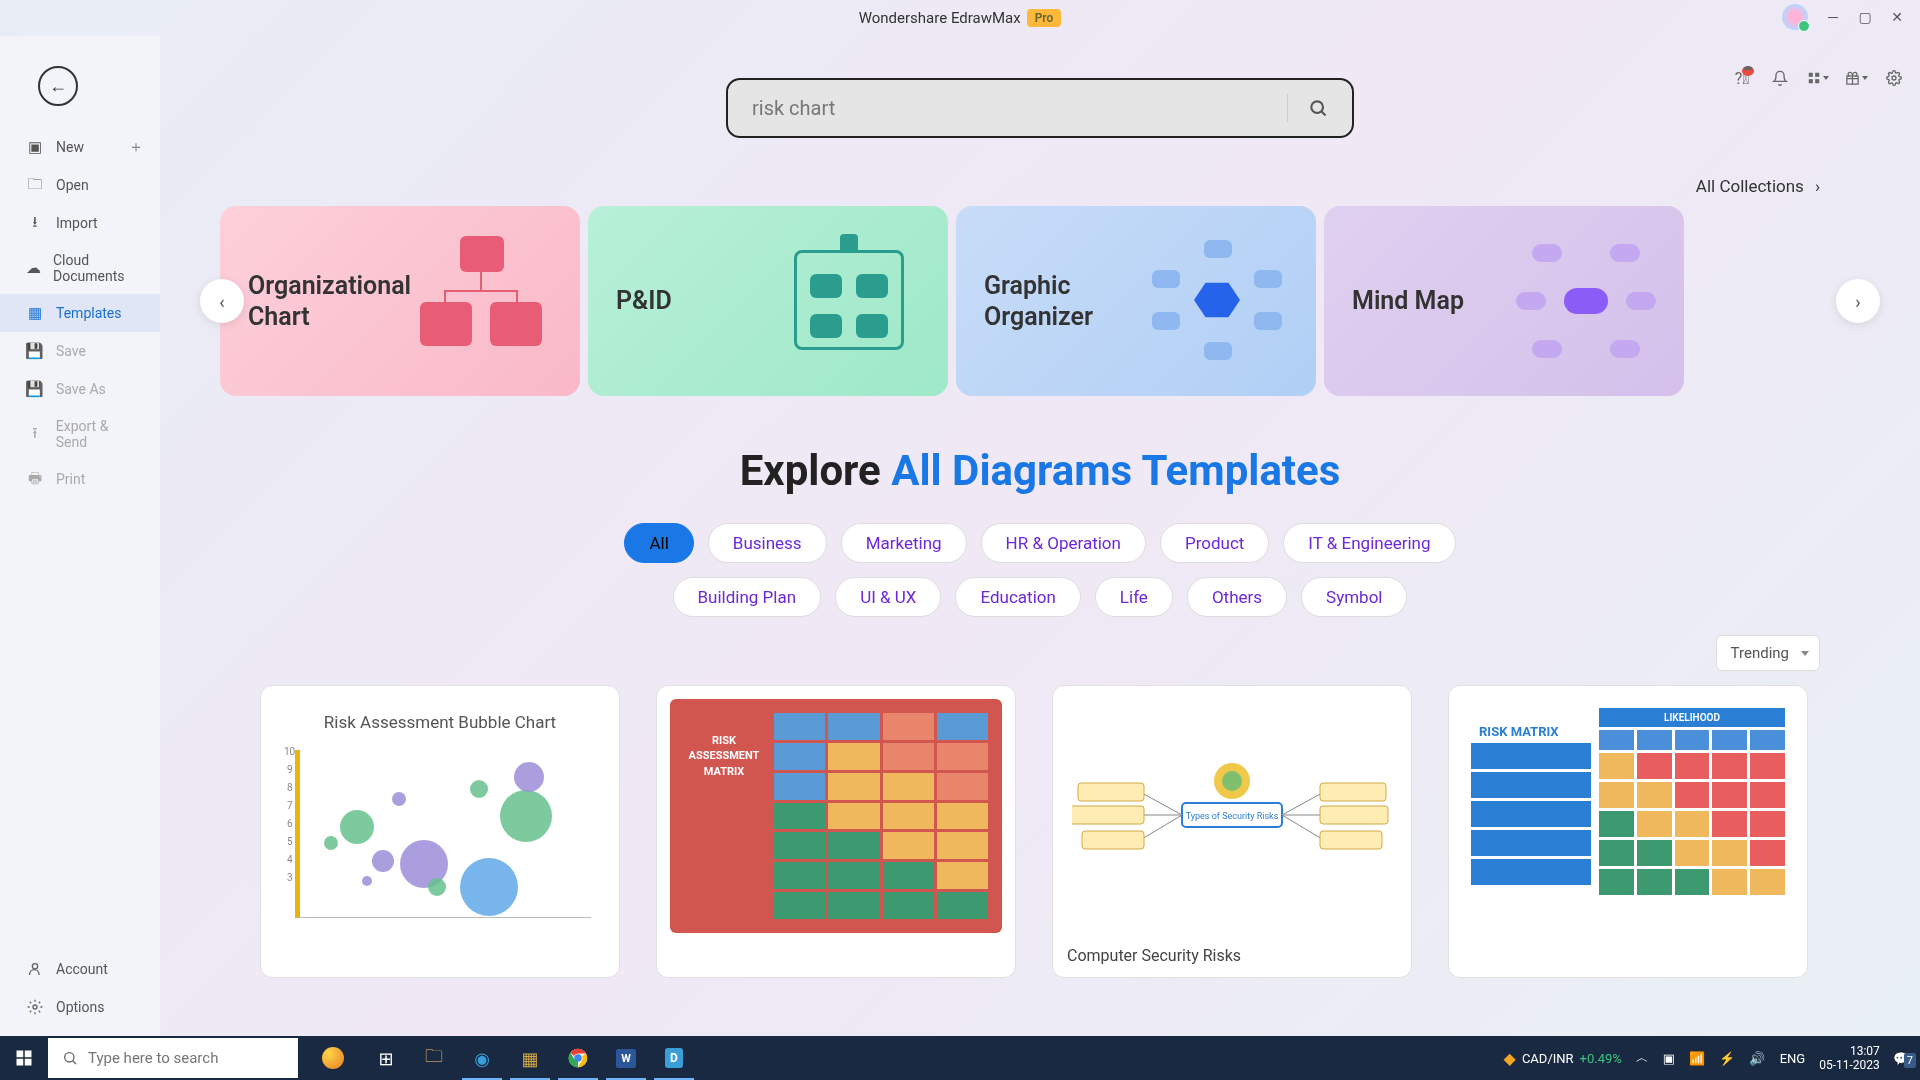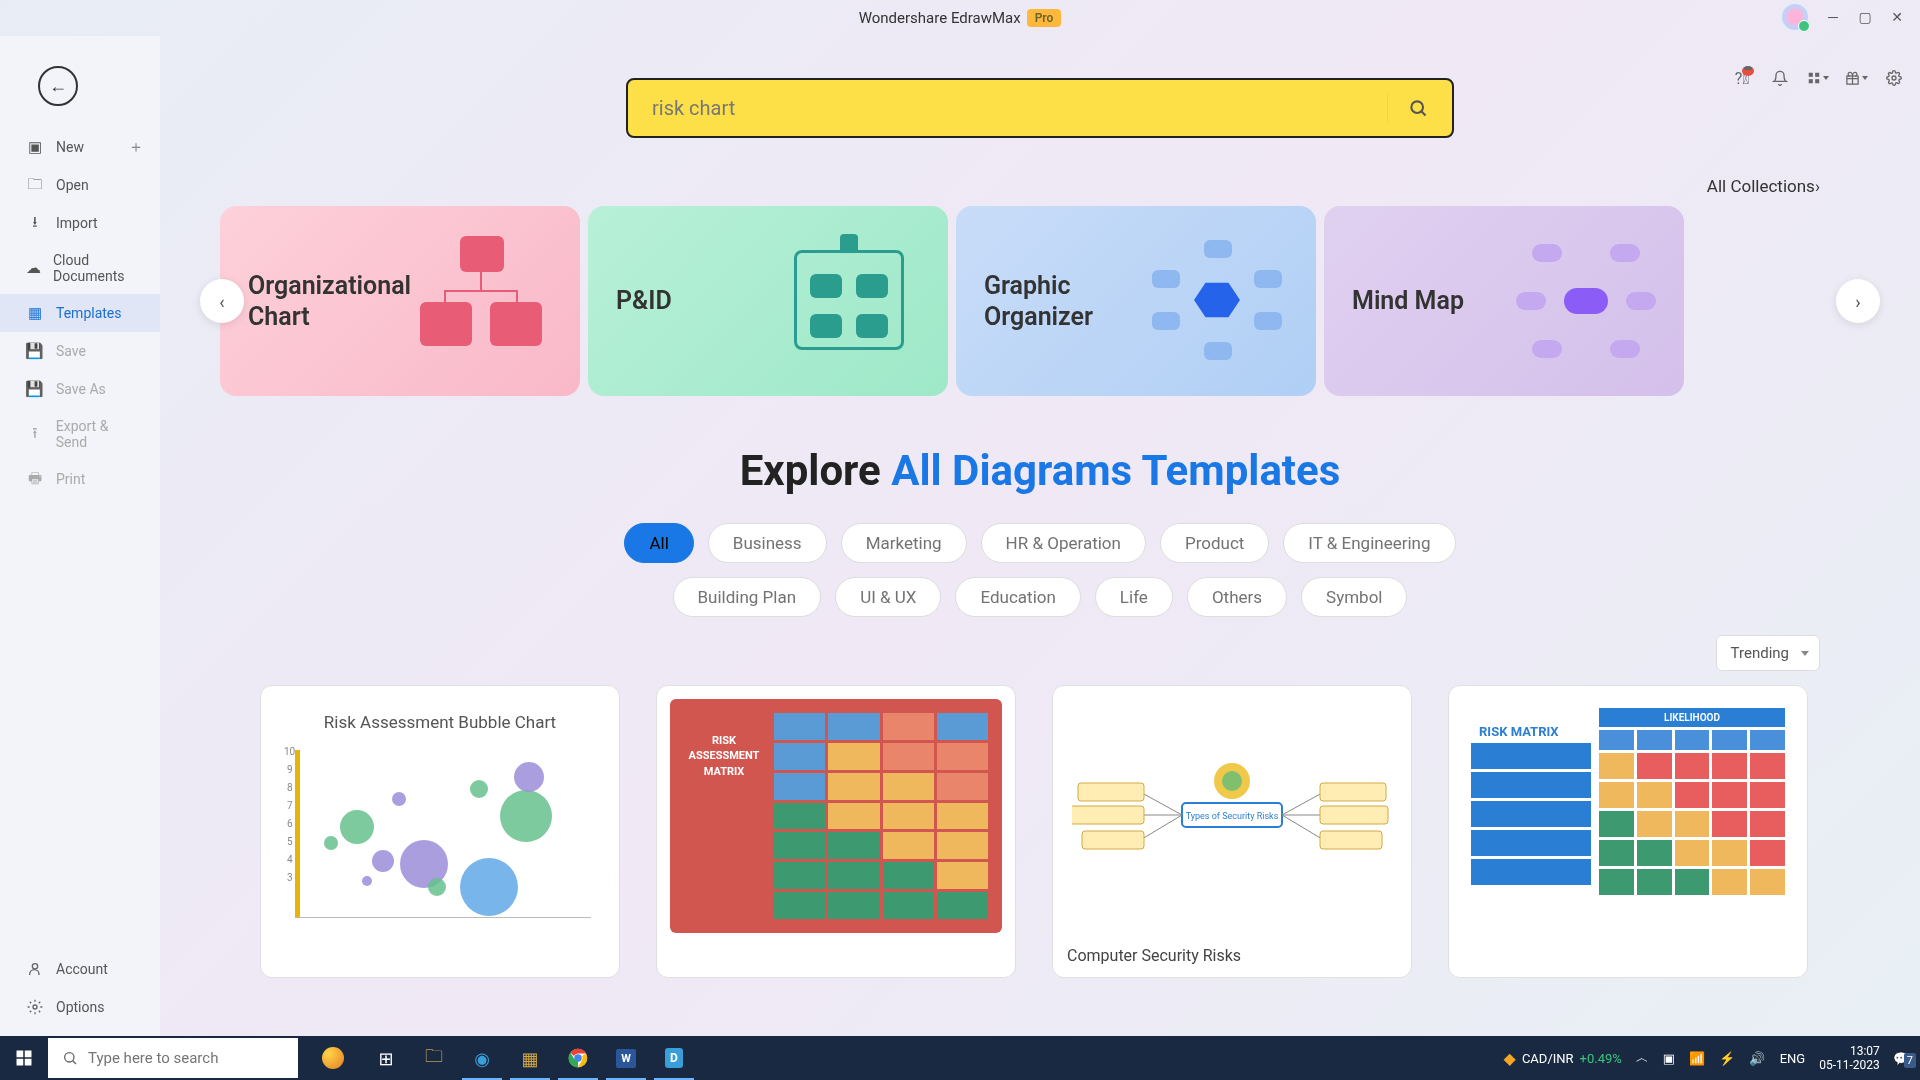--- a/index.html
+++ b/index.html
@@ -19,38 +19,38 @@
 .sidebar { width:160px; background:#f2f4f9; display:flex; flex-direction:column; padding-top:10px; position:relative; }
 .back-circle { width:40px; height:40px; border:2px solid #333; border-radius:50%; display:flex; align-items:center; justify-content:center; margin:20px 0 22px 38px; font-size:18px; color:#333; }
 .side-item { display:flex; align-items:center; gap:12px; padding:10px 18px 10px 26px; font-size:14px; color:#555; position:relative; }
 .side-item.active { background:#e0e6f5; color:#1a6fd4; }
 .side-item.disabled { color:#aaa; }
 .side-icon { width:18px; height:18px; display:inline-flex; align-items:center; justify-content:center; font-size:15px; }
 .side-plus { position:absolute; right:16px; color:#888; font-size:16px; }
 .side-spacer { flex:1; }
 .main { flex:1; padding:24px 40px 0 40px; overflow:hidden; position:relative; }
 .search-wrap { display:flex; justify-content:center; margin-top:18px; margin-bottom:38px; }
-.search-box { width:828px; height:60px; background:#fde047; border:2px solid #222; border-radius:8px; display:flex; align-items:center; padding:0 24px; }
+.search-box { width:628px; height:60px; background:#e5e5e5; border:2px solid #222; border-radius:14px; display:flex; align-items:center; padding:0 24px; }
 .search-input { flex:1; border:none; outline:none; font-size:20px; color:#777; background:transparent; }
 .search-div { width:1px; height:28px; background:#ccc; margin:0 20px; }
 .search-btn { color:#555; font-size:18px; }
-.all-coll { text-align:right; margin:0 60px 10px 0; color:#333; font-size:17px; display:flex; justify-content:flex-end; align-items:center; gap:0; }
+.all-coll { text-align:right; margin:0 60px 10px 0; color:#333; font-size:17px; display:flex; justify-content:flex-end; align-items:center; gap:11px; }
 .carousel { display:flex; align-items:center; gap:20px; margin:0 20px 50px 20px; position:relative; }
 .car-nav { width:44px; height:44px; border-radius:50%; background:#fff; box-shadow:0 2px 8px rgba(0,0,0,0.1); display:flex; align-items:center; justify-content:center; font-size:18px; color:#555; flex-shrink:0; position:absolute; z-index:2; }
 .car-nav.left{ left:-20px; } .car-nav.right{ right:-20px; }
 .car-track { display:flex; gap:8px; flex:1; overflow:hidden; }
 .car-card { width:360px; height:190px; border-radius:16px; padding:28px 28px; display:flex; align-items:center; justify-content:space-between; flex-shrink:0; }
 .car-card h3 { font-size:25px; font-weight:600; color:#333; max-width:160px; line-height:1.25; }
 .car-ill { width:140px; height:130px; position:relative; }
 .c1{background:linear-gradient(135deg,#fdd0da,#f9b8c8);} .c2{background:linear-gradient(135deg,#b8f0d8,#9ee8c8);} .c3{background:linear-gradient(135deg,#c8dcf8,#b0cff5);} .c4{background:linear-gradient(135deg,#e0d0f0,#d4c0eb);}
 .ill-box{position:absolute;border-radius:6px;}
 .explore-h { text-align:center; font-size:42px; font-weight:700; color:#222; margin-bottom:28px; }
 .explore-h .blue { color:#1978e5; }
 .filters { display:flex; flex-wrap:wrap; gap:14px; justify-content:center; margin-bottom:18px; max-width:900px; margin-left:auto; margin-right:auto; }
-.filter-pill { padding:9px 24px; border-radius:22px; background:#fff; border:1px solid #ddd; font-size:17px; color:#737373; }
+.filter-pill { padding:9px 24px; border-radius:22px; background:#fff; border:1px solid #ddd; font-size:17px; color:#6d28d9; }
 .filter-pill.active { background:#1978e5; color:#000000; border-color:#1978e5; }
 .sort-row { display:flex; justify-content:flex-end; margin:12px 60px 14px 0; }
 .sort-sel { background:#fff; border:1px solid #ddd; border-radius:6px; padding:8px 30px 8px 14px; font-size:15px; color:#555; position:relative; }
 .sort-sel::after{content:"";position:absolute;right:10px;top:50%;margin-top:-2px;border-left:4px solid transparent;border-right:4px solid transparent;border-top:5px solid #888;}
 .tpl-grid { display:flex; gap:36px; margin:0 60px; }
 .tpl-card { width:360px; background:#fff; border:1px solid #e0e0e0; border-radius:12px; overflow:hidden; display:flex; flex-direction:column; }
 .tpl-thumb { height:260px; display:flex; align-items:center; justify-content:center; padding:14px; }
 .tpl-title { padding:0 14px 12px; font-size:16px; color:#444; }
 .thumb-inner { width:100%; height:100%; border-radius:6px; position:relative; overflow:hidden; }
 .bubble { position:absolute; border-radius:50%; opacity:0.85; }

